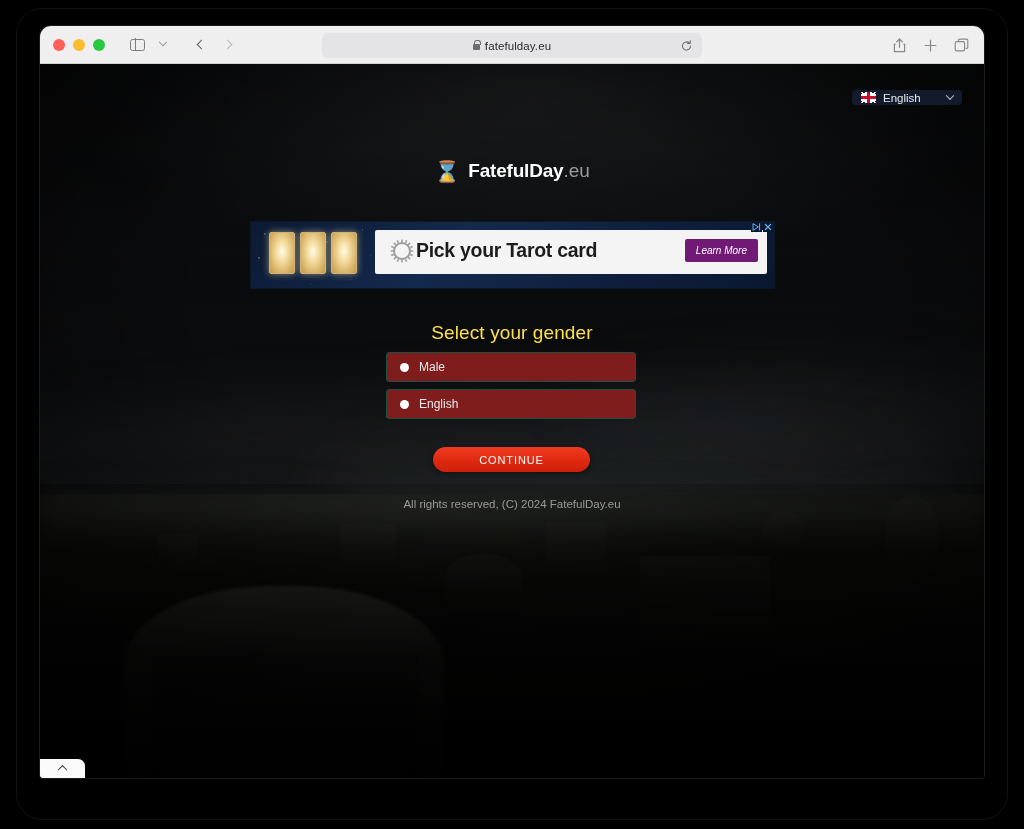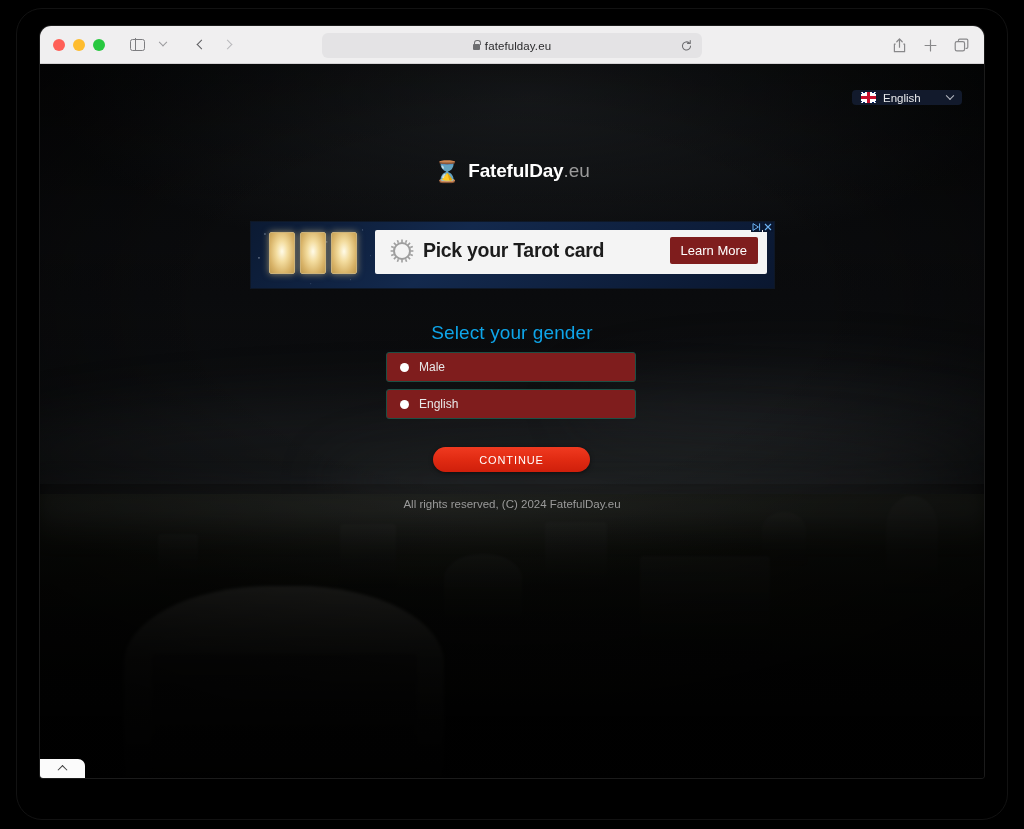--- a/index.html
+++ b/index.html
@@ -325,56 +325,57 @@
   }
   #ad-white-panel {
     position: absolute;
     left: 124px; top: 8px;
     width: 392px; height: 44px;
     background: #f4f4f4;
     border-radius: 2px;
     display: flex;
     align-items: center;
     padding: 0 9px 3px 14px;
-    gap: 8px;
+    gap: 1px;
   }
   #ad-gear-icon { width: 26px; height: 26px; flex: none; }
   #ad-headline {
     flex: 1;
     font-size: 19.5px;
     font-weight: bold;
     color: #1c1c1c;
     letter-spacing: -0.3px;
     white-space: nowrap;
   }
   #ad-cta {
     flex: none;
-    background: #7f1d1d;
+    background: #701a75;
     color: #ffffff;
-    font-size: 13px;
+    font-size: 10px;
     padding: 6px 11px;
     border-radius: 2px;
     white-space: nowrap;
+    font-style: italic;
   }
   #ad-choices {
     position: absolute;
     right: 1px; top: 0;
     display: flex; align-items: center; gap: 1px;
   }
   #adchoices-icon { width: 11px; height: 10px; }
   #ad-close-icon { width: 10px; height: 10px; }
 
   
   #form-heading {
     position: absolute;
     left: 0; right: 0;
     top: 258px;
     text-align: center;
     font-size: 19px;
-    color: #0ea5e9;
+    color: #fde047;
     letter-spacing: 0.1px;
   }
 
   .gender-option {
     position: absolute;
     left: 346px;
     width: 250px;
     height: 30px;
     background: #7f1d1d;
     border: 1px solid #1d4f44;

